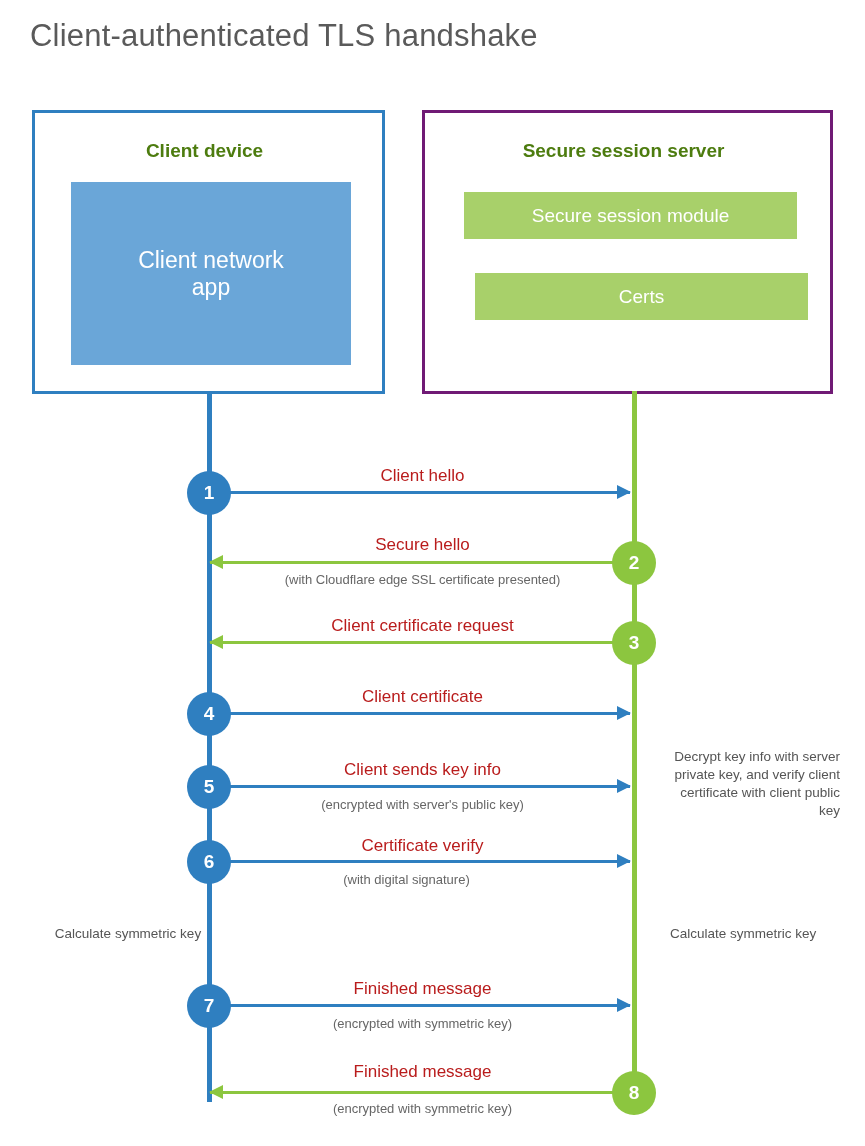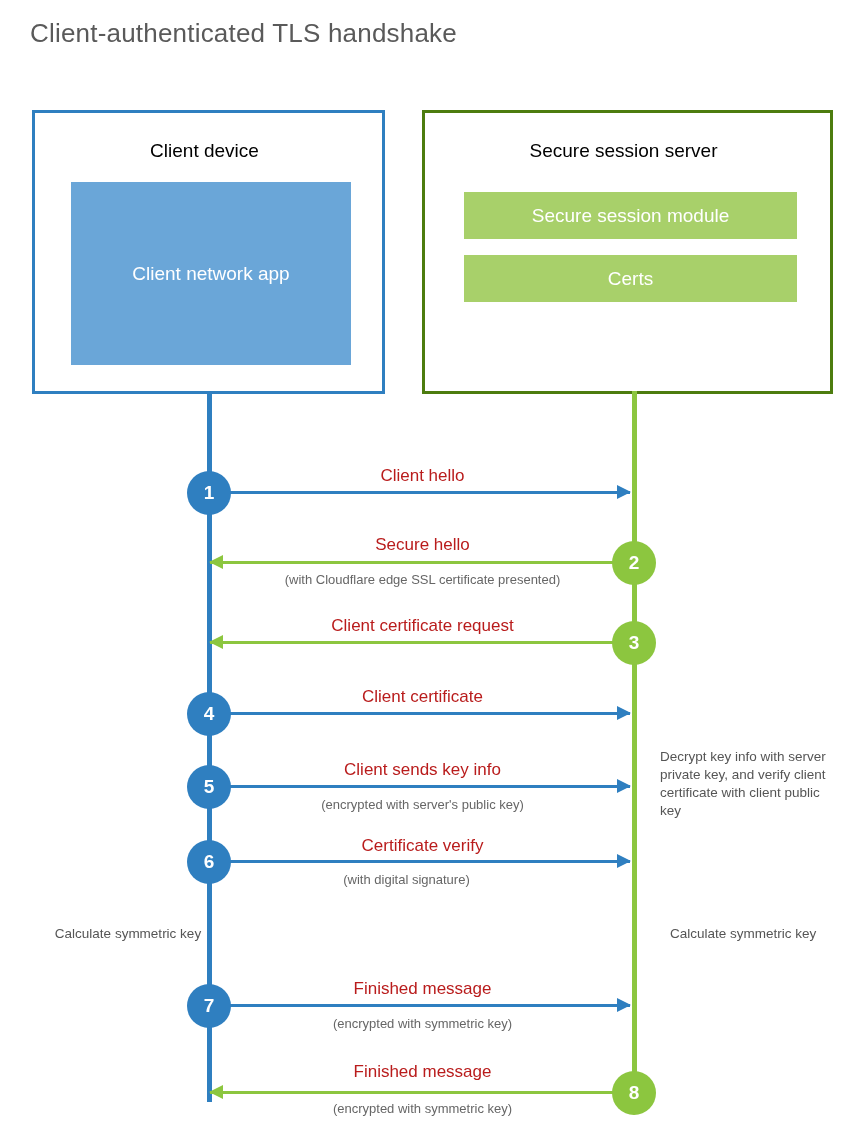--- a/index.html
+++ b/index.html
@@ -14,21 +14,21 @@
     font-family: "Liberation Sans", sans-serif;
     color: #4a4a4a;
     overflow: hidden;
   }
 
   
   #diagram-title {
     position: absolute;
     left: 30px;
     top: 18px;
-    font-size: 26px;
+    font-size: 31px;
     font-weight: 400;
     color: #5a5a5a;
     letter-spacing: 0.2px;
     white-space: nowrap;
   }
 
   
   .party-box {
     position: absolute;
     background: #ffffff;
@@ -39,48 +39,48 @@
     top: 110px;
     width: 353px;
     height: 284px;
     border: 3px solid #2f7fc0;
   }
   #server-box {
     left: 422px;
     top: 110px;
     width: 411px;
     height: 284px;
-    border: 3px solid #4d7c0f;
+    border: 3px solid #701a75;
   }
   .party-title {
     position: absolute;
     left: 0;
     right: 8px;
     top: 27px;
     text-align: center;
     font-size: 19px;
-    font-weight: normal;
-    color: #000000;
+    font-weight: bold;
+    color: #4d7c0f;
   }
 
   
   #client-app-block {
     position: absolute;
     left: 36px;
     top: 69px;
     width: 280px;
     height: 183px;
     background: #6aa6d8;
     display: flex;
     align-items: center;
     justify-content: center;
   }
   #client-app-label {
     color: #ffffff;
-    font-size: 19px;
+    font-size: 23px;
     line-height: 27px;
     text-align: center;
     max-width: 180px;
   }
 
   
   .server-bar {
     position: absolute;
     left: 39px;
     width: 333px;
@@ -88,21 +88,21 @@
     background: #a8d06a;
     display: flex;
     align-items: center;
     justify-content: center;
   }
   .server-bar-label {
     color: #ffffff;
     font-size: 19px;
   }
   #server-bar-0 { top: 79px; }
-  #server-bar-1 { top: 142px; }
+  #server-bar-1 { top: 160px; margin-left: 11px; }
   #server-bar-2 { top: 204px; }
 
   
   .lifeline {
     position: absolute;
     width: 5px;
   }
   #client-lifeline {
     left: 207px;
     top: 391px;
@@ -188,21 +188,21 @@
   #note-server-symmetric {
     left: 670px;
     top: 925px;
     width: 160px;
     text-align: left;
   }
   #note-decrypt {
     left: 660px;
     top: 748px;
     width: 180px;
-    text-align: left;
+    text-align: right;
   }
 </style>
 </head>
 <body>
 
 <div id="diagram-title">Client-authenticated TLS handshake</div>
 
 <div class="party-box" id="client-box">
   <div class="party-title">Client device</div>
   <div id="client-app-block">

